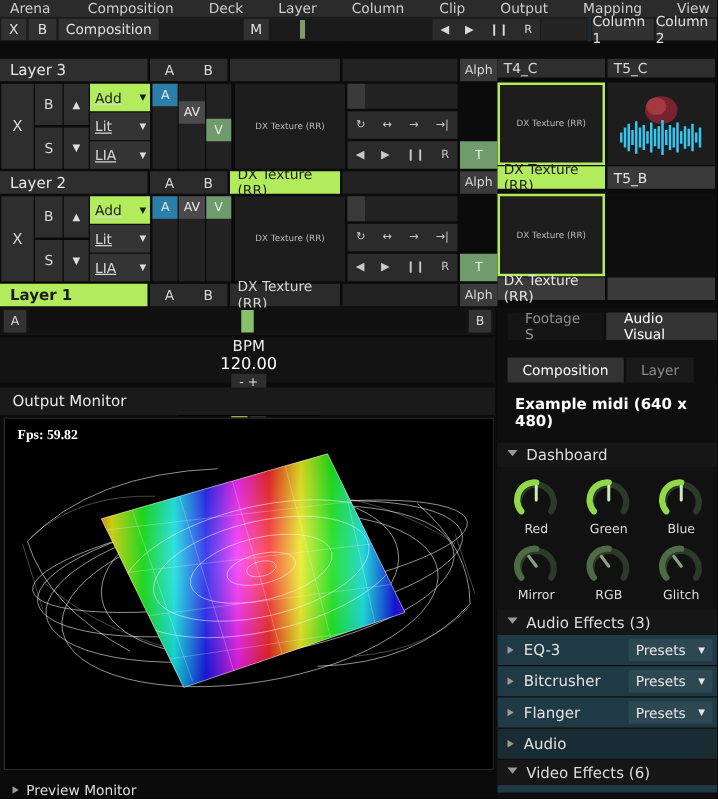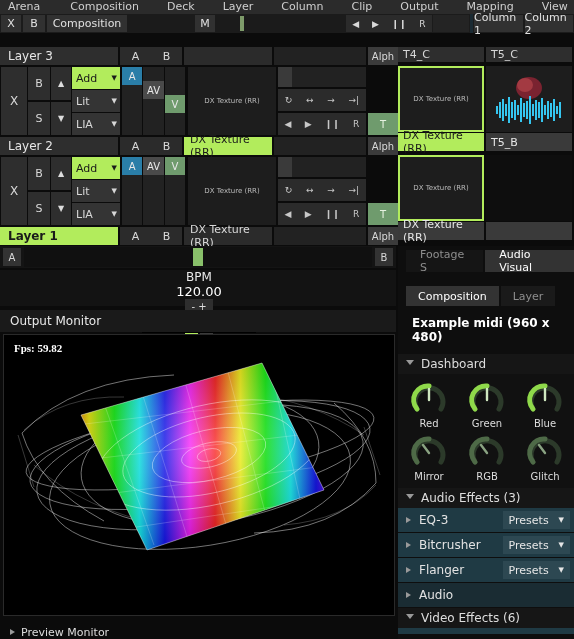--- a/index.html
+++ b/index.html
@@ -60,21 +60,21 @@
   .lr-x{ width:26px; background:#2e2e2e; display:flex;align-items:center;
          justify-content:center; font-size:12px; margin:0 1px;}
   .lr-bs{ width:22px; display:flex;flex-direction:column; margin-right:1px;}
   .lr-bs div{ flex:1; background:#2e2e2e; display:flex;align-items:center;
               justify-content:center; font-size:11px; }
   .lr-bs div:first-child{ margin-bottom:2px;}
   .lr-arrows{ width:20px; display:flex;flex-direction:column;margin-right:1px;}
   .lr-arrows div{ flex:1; background:#2e2e2e; display:flex;align-items:center;
                   justify-content:center; font-size:8px;color:#ddd;}
   .lr-arrows div:first-child{margin-bottom:2px;}
-  .lr-modes{ width:48px; display:flex;flex-direction:column; margin-right:2px;}
+  .lr-modes{ width:48px; display:flex;flex-direction:column; margin-right:2px;text-decoration:underline;}
   .lr-modes div{ flex:1; background:#343434; display:flex;align-items:center;
                  padding-left:4px; font-size:11px; position:relative;}
   .lr-modes div.on{ background:#b2ec5c; color:#1a1a1a;}
   .lr-modes div:not(:last-child){margin-bottom:1px;}
   .lr-modes .car{position:absolute;right:3px;font-size:7px;}
   .lr-av{ width:64px; display:flex; margin-right:2px;}
   .lr-av .cell{ flex:1; background:#222; margin-right:1px; position:relative;}
   .lr-av .tag{ position:absolute; left:0; right:0; height:18px;
                display:flex;align-items:center;justify-content:center;
                font-size:10px; color:#e8e8e8;}
@@ -541,21 +541,21 @@
   <div class="rpanel">
     <div class="rtabs">
       <div class="t">Footage S</div>
       <div class="t active">Audio Visual</div>
     </div>
     <div class="spacer"></div>
     <div class="rtabs2">
       <div class="t active">Composition</div>
       <div class="t">Layer</div>
     </div>
-    <div class="comptitle">Example midi (960 x 480)</div>
+    <div class="comptitle">Example midi (640 x 480)</div>
 
     <div class="sect">
       <span class="tri down"></span>
       <span>Dashboard</span>
     </div>
 
     <div class="knobzone">
       <div class="knobrow">
         <div class="knobcell">
           <svg width="38" height="32" viewBox="0 0 38 32">

